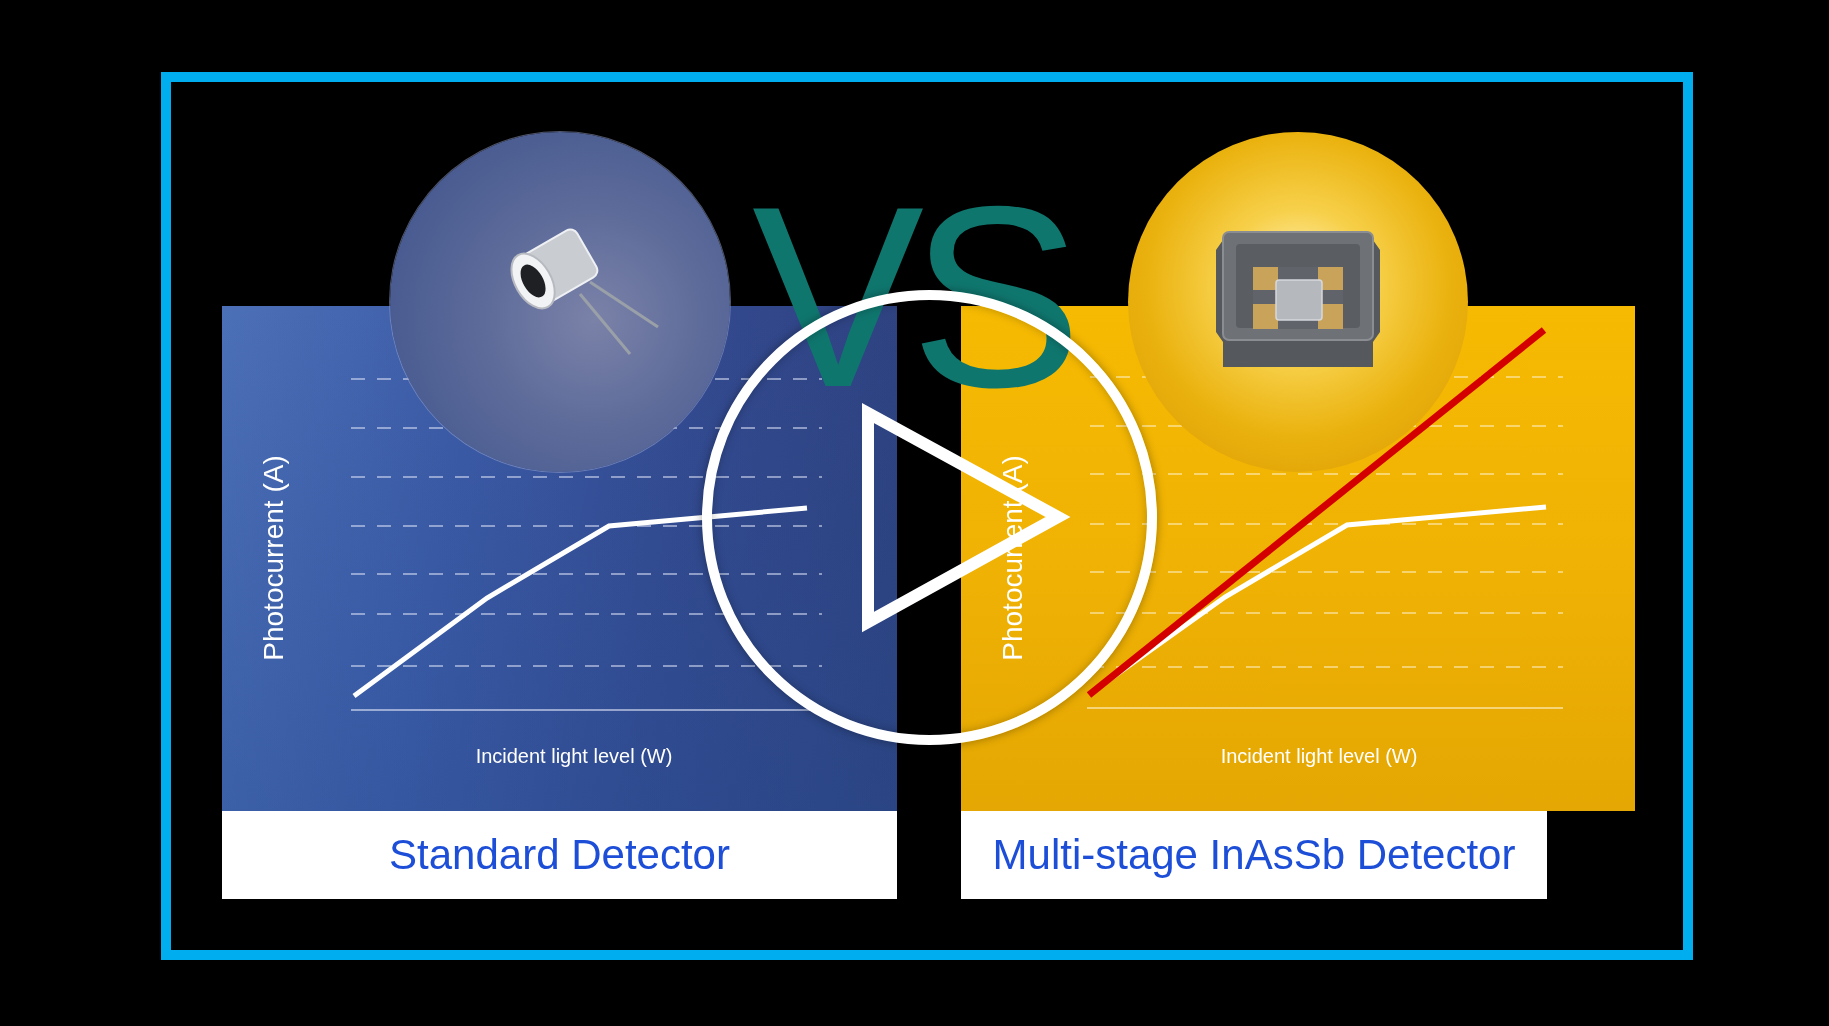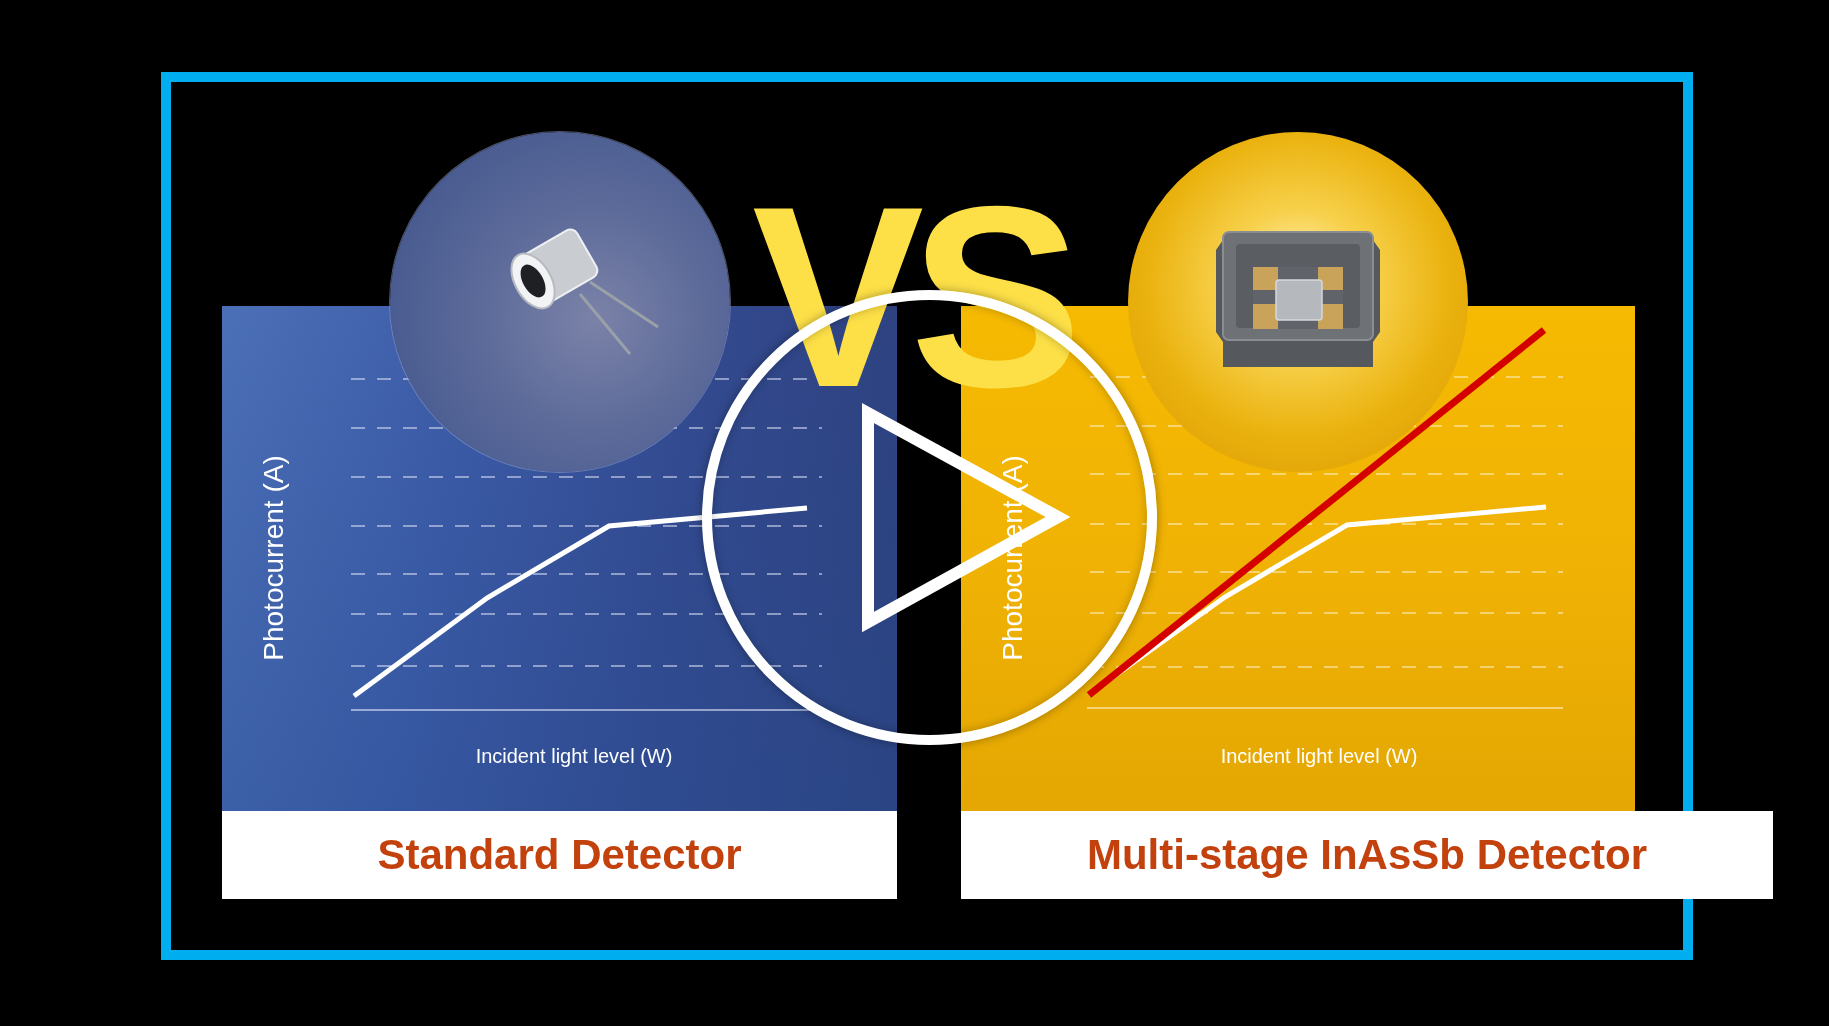--- a/index.html
+++ b/index.html
@@ -20,24 +20,24 @@
     content: ""; position: absolute; inset: 0;
     background: linear-gradient(180deg, rgba(60,80,160,0) 0%, rgba(40,80,150,0.35) 100%);
   }
   .panel.right {
     left: 961px; width: 674px;
     background: linear-gradient(180deg, #f6ba02 0%, #f0b204 50%, #e4a703 100%);
   }
   .label-box {
     position: absolute; top: 811px; height: 88px; background: #fff;
     display: flex; align-items: center; justify-content: center;
-    font-weight: bold; font-size: 42px; color: #c2410c;
+    font-weight: normal; font-size: 42px; color: #1d4ed8;
   }
   .label-box.left { left: 222px; width: 675px; }
-  .label-box.right { left: 961px; width: 812px; }
+  .label-box.right { left: 961px; width: 586px; }
   .xlabel {
     position: absolute; color: #fff; font-size: 20px; white-space: nowrap;
     transform: translateX(-50%);
   }
   .ylabel {
     position: absolute; color: #fff; font-size: 28px; white-space: nowrap;
     transform: translate(-50%, -50%) rotate(-90deg);
   }
   svg.overlay { position: absolute; left: 0; top: 0; }
   .circle {
@@ -46,21 +46,21 @@
   .circle.left-c {
     left: 390px; top: 132px; width: 340px; height: 340px;
     background: radial-gradient(circle at 60% 55%, #7b82a8 0%, #5d6b9a 40%, #46598f 80%, #3e5289 100%);
     box-shadow: 0 0 0 1px rgba(160,170,210,0.5);
   }
   .circle.right-c {
     left: 1128px; top: 132px; width: 340px; height: 340px;
     background: radial-gradient(circle at 50% 45%, #fff6c8 0%, #f7d04a 30%, #eab20e 60%, #d99800 100%);
   }
   .vs {
-    position: absolute; left: 752px; top: 168px; color: #fde047; font-weight: bold;
+    position: absolute; left: 752px; top: 168px; color: #0f766e; font-weight: normal;
     font-size: 258px; line-height: 1; letter-spacing: -14px;
     font-family: "Liberation Sans", sans-serif;
   }
   .play {
     position: absolute; left: 702px; top: 290px; width: 435px; height: 435px;
     border: 10px solid #fff; border-radius: 50%;
     box-shadow: 0 0 10px rgba(0,0,0,0.35), inset 0 0 10px rgba(0,0,0,0.25);
   }
 </style>
 </head>

